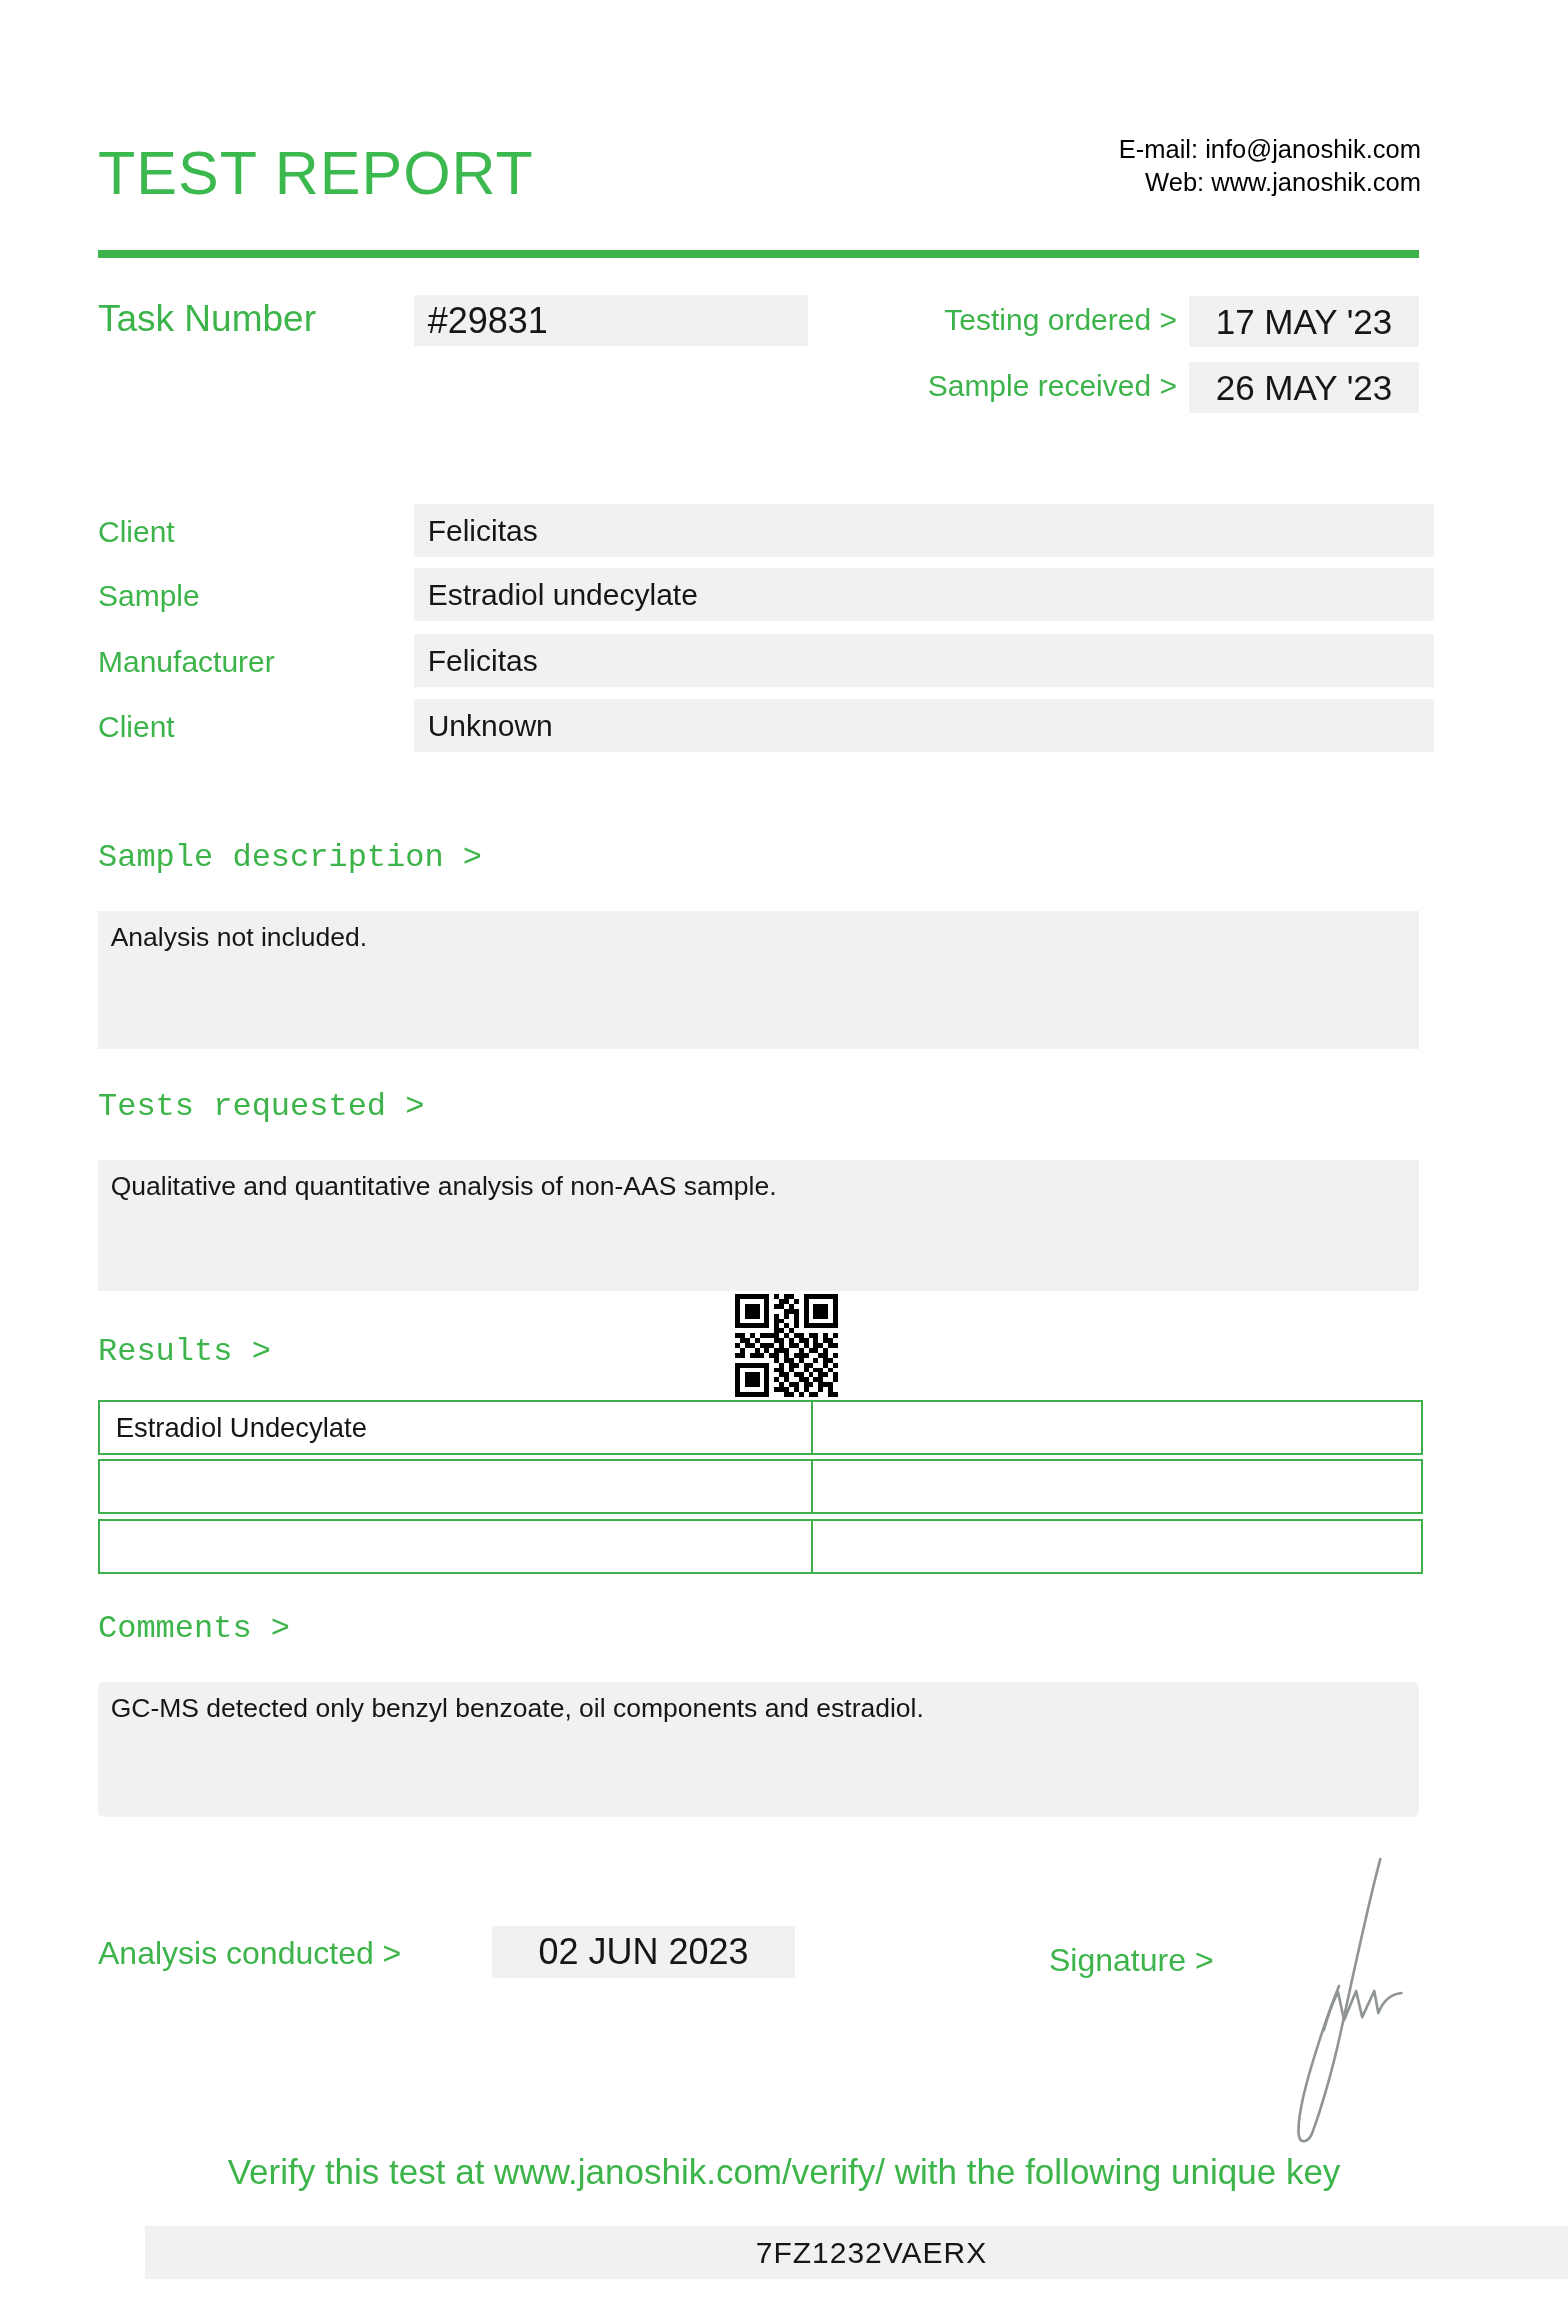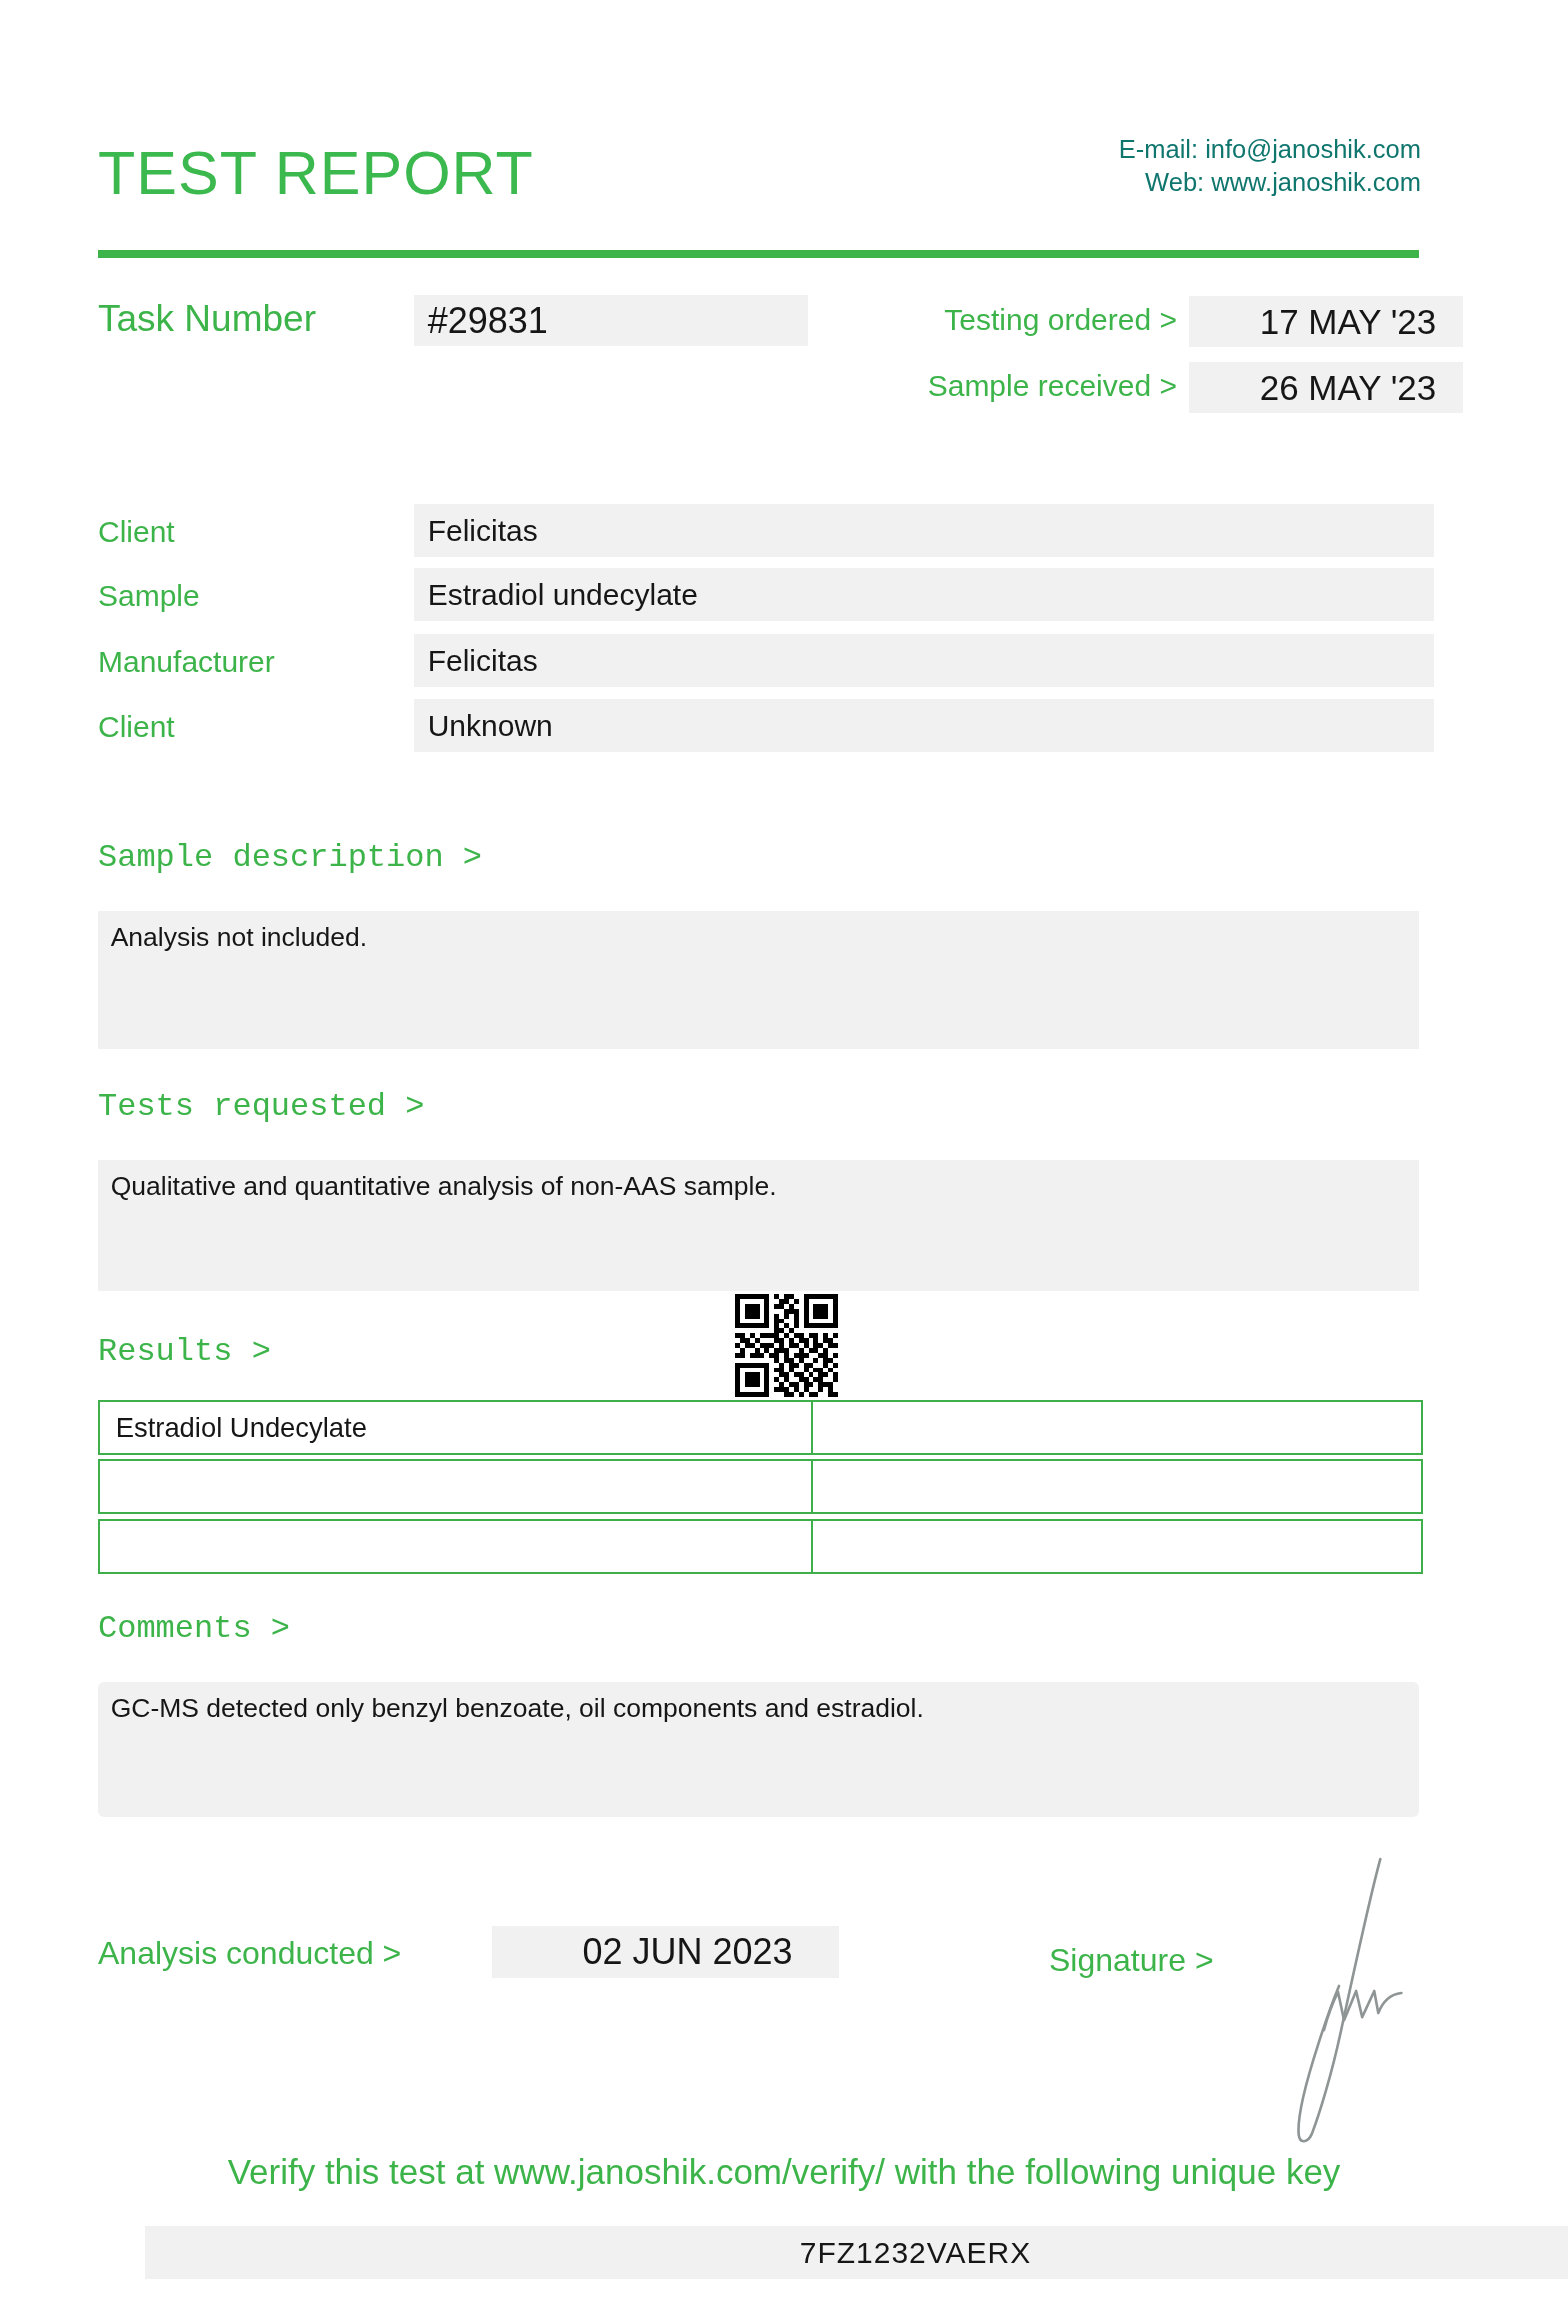--- a/index.html
+++ b/index.html
@@ -9,26 +9,26 @@
   }
   .abs{position:absolute;}
   .green{color:#3cb44a;}
   
   .title{top:143px;left:98px;font-size:61px;letter-spacing:1px;color:#3cb94e;line-height:1;}
   .logo{top:69px;left:659px;width:251px;text-align:center;}
   .logo svg{display:block;margin:0 auto;}
   .wordmark{font-size:40px;font-weight:700;letter-spacing:2px;line-height:1;margin-top:3.9px;}
   .wm-gray{color:#58595b;}
   .wm-green{color:#3cb44a;background:linear-gradient(90deg,#8cc63f,#169a4b);-webkit-background-clip:text;background-clip:text;-webkit-text-fill-color:transparent;}
-  .contact{top:133px;right:147px;text-align:right;font-size:25.5px;line-height:33px;color:#0f766e;}
+  .contact{top:133px;right:147px;text-align:right;font-size:25.5px;line-height:33px;color:#000000;}
   .rule{top:250px;left:98px;width:1321px;height:7.8px;background:#3cb44a;}
   
   .box{position:absolute;background:#f1f1f1;display:flex;align-items:center;}
   .box.left{padding-left:13.7px;}
-  .box.center{justify-content:center;padding-left:44px;}
+  .box.center{justify-content:center;}
   
   .task-label{top:298px;left:98px;font-size:37px;}
   .task-box{top:295px;left:414px;width:380px;height:51px;font-size:36px;}
   .date-label{width:316px;left:861px;text-align:right;font-size:30px;}
   .date-box{left:1189px;width:230px;height:51px;font-size:35px;}
   
   .info-label{left:98px;font-size:30px;}
   .info-box{left:414px;width:1006px;height:53px;font-size:30px;}
   
   .sec-h{left:98px;font-size:32px;color:#3cb44a;font-family:Liberation Mono, monospace;}

